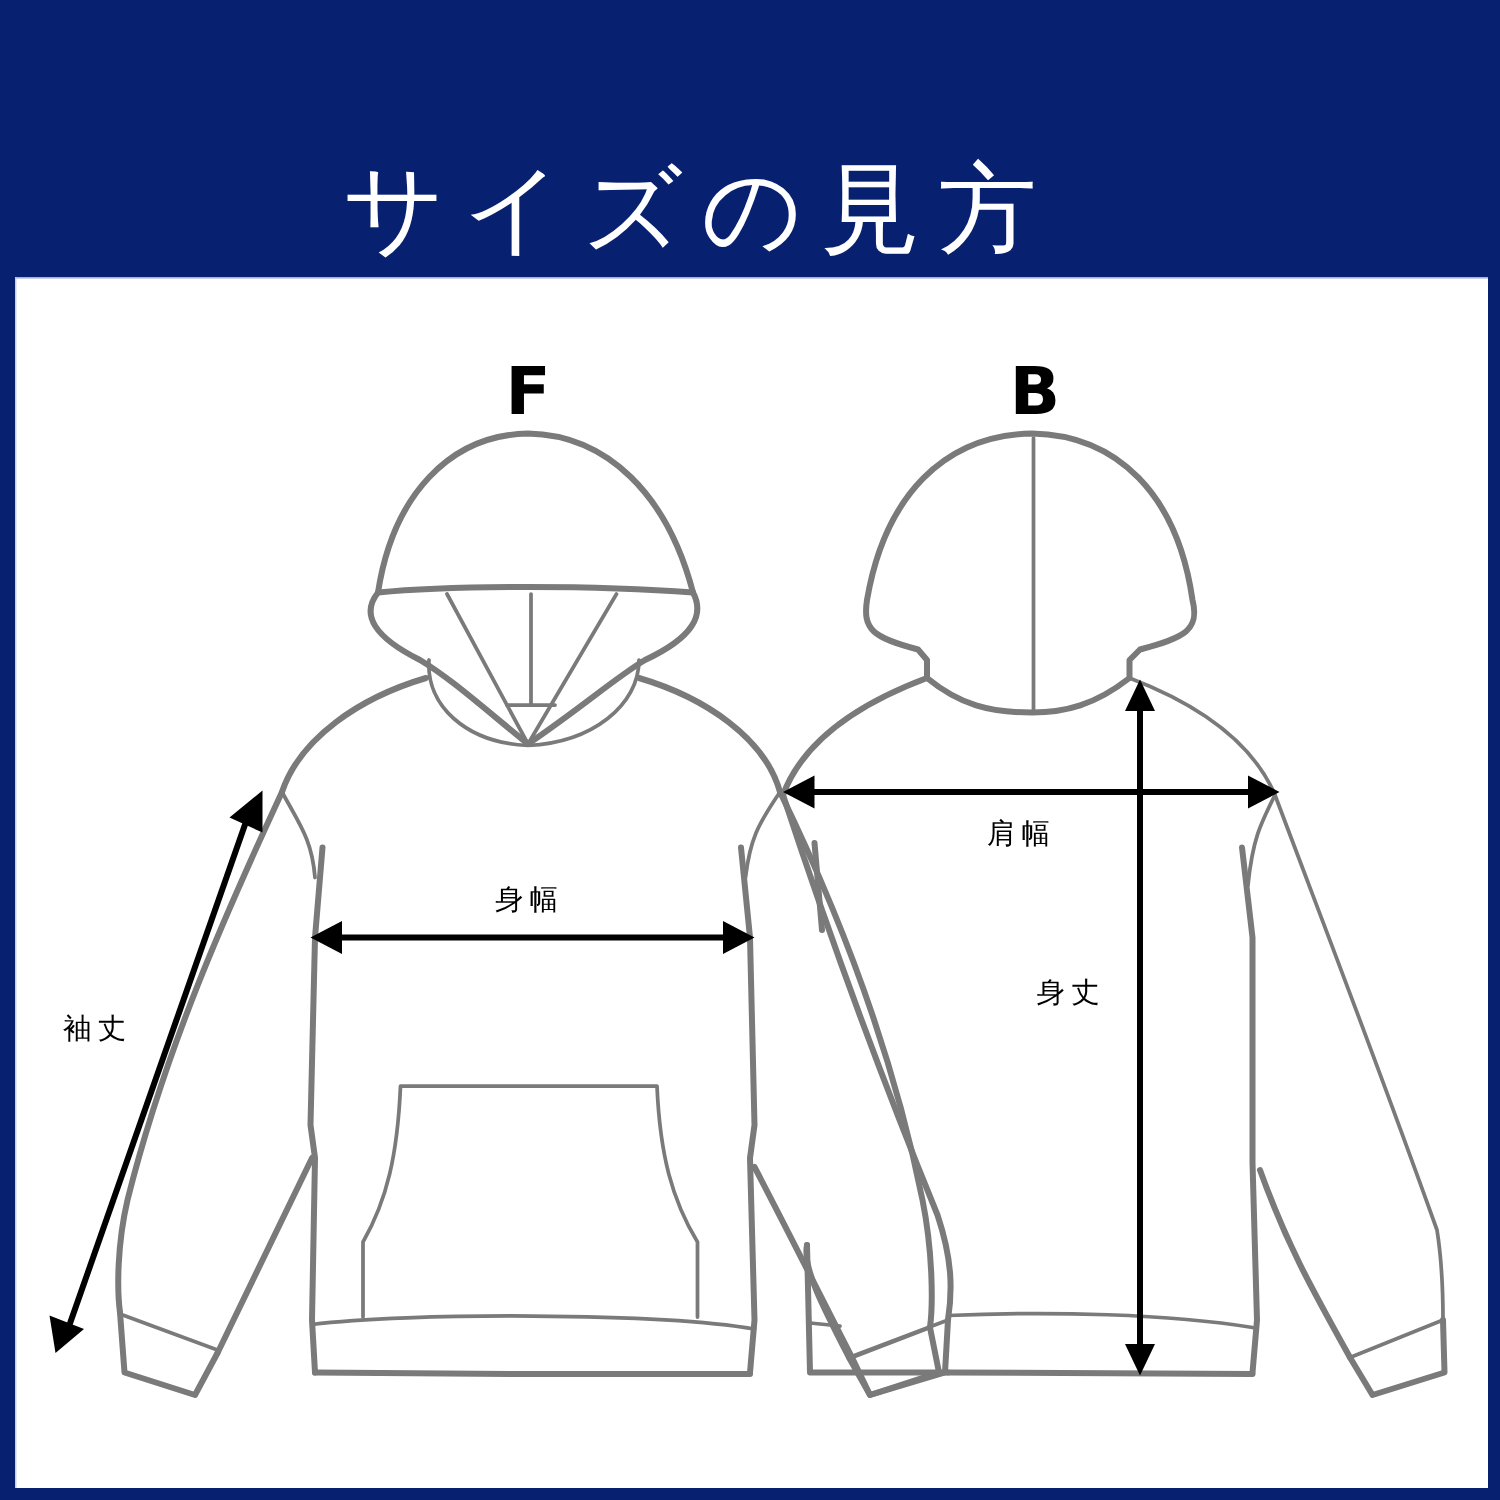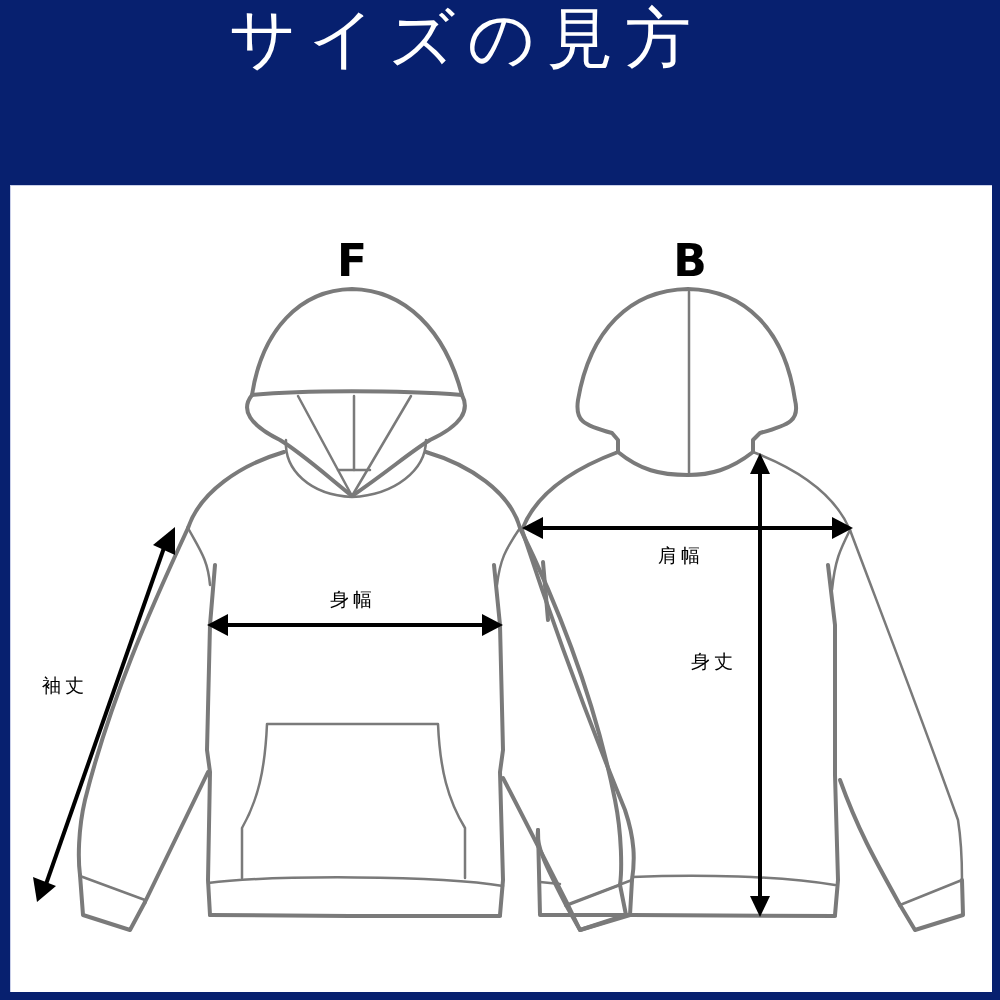--- a/index.html
+++ b/index.html
@@ -4,21 +4,21 @@
   <style>
     html, body { margin: 0; padding: 0; }
     body {
       width: 1000px; height: 1000px; overflow: hidden;
       background: #07206f;
       font-family: "DejaVu Sans", sans-serif;
       position: relative;
     }
     .header {
       position: absolute; left: 0; top: 0; width: 932px; height: 185px;
-      display: flex; align-items: flex-start; justify-content: center;
+      display: flex; align-items: flex-end; justify-content: center;
     }
     .title {
       color: #ffffff; font-size: 66px; letter-spacing: 12px;
       font-family: "DejaVu Sans", sans-serif; font-weight: normal;
       margin-top: -6px;
     }
     .panel {
       position: absolute; left: 10px; top: 185px; width: 981px; height: 806px;
       background: #ffffff;
       border-left: 1px solid #c9cfe9; border-top: 1px solid #c9cfe9;

